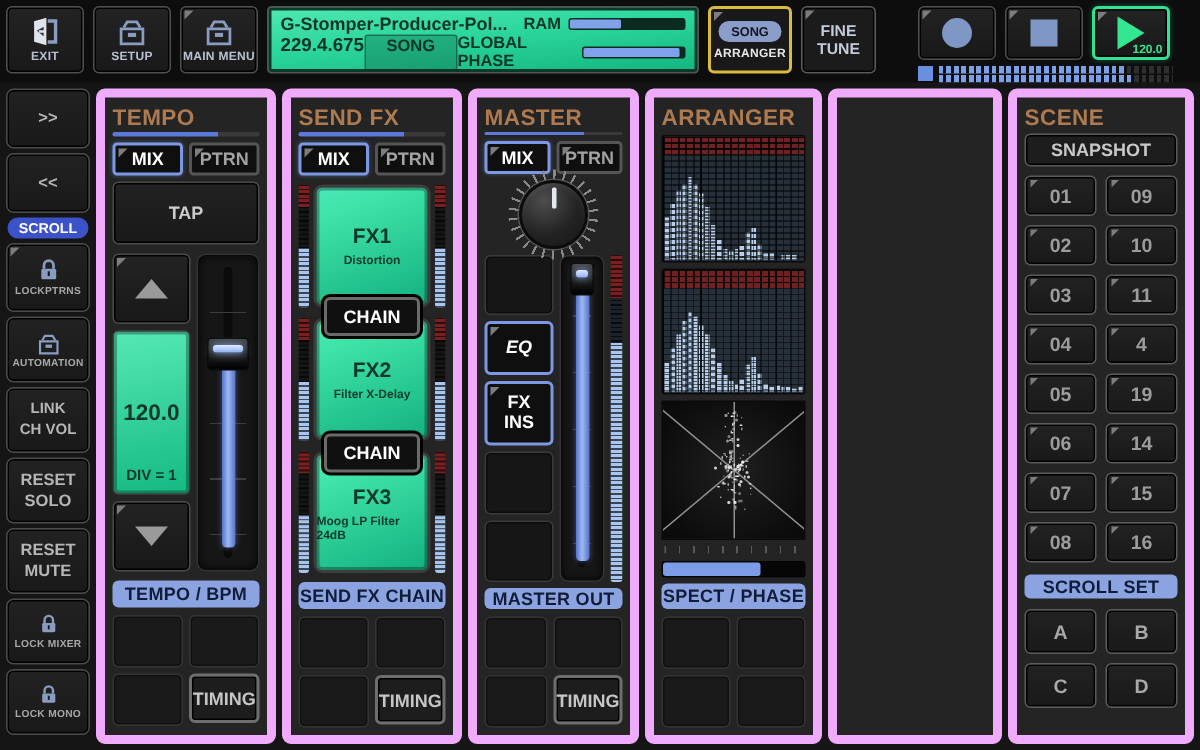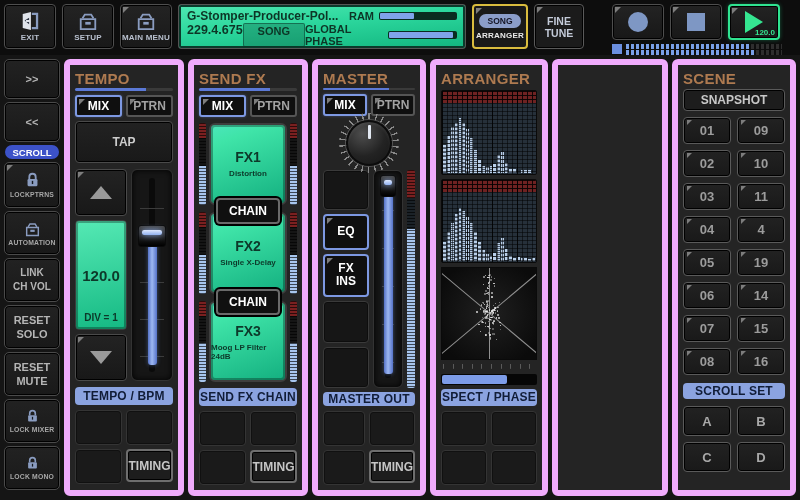--- a/index.html
+++ b/index.html
@@ -127,21 +127,21 @@
   .knob{position:absolute;left:7px;top:7px;width:46px;height:46px;border-radius:50%;
         background:radial-gradient(circle at 35% 28%,#4e4e4e,#232323 55%,#161616);
         border:2px solid #0c0c0c;box-shadow:0 0 0 1px #555, inset 0 2px 3px rgba(255,255,255,.08);box-sizing:border-box;}
   .knob-ptr{position:absolute;left:50%;top:3px;width:3px;height:14px;margin-left:-1.5px;background:#e3e9f2;border-radius:1px;}
   .master-mid{display:flex;gap:4px;height:218px;margin-top:0;}
   .master-left{width:46px;display:flex;flex-direction:column;gap:4px;}
   .m-empty{height:40px;background:#161616;border:1px solid #3a3a3a;border-radius:4px;box-shadow:inset 0 0 0 1px #0d0d0d;}
   .m-blue{background:#0f0f0f;border:2px solid #7d98e2;border-radius:4px;color:#fff;font-size:12px;
           font-weight:bold;display:flex;flex-direction:column;align-items:center;justify-content:center;
           line-height:13px;box-sizing:border-box;}
-  .eq{height:38px;} .fxins{height:46px;}
+  .eq{height:38px;font-style:italic;} .fxins{height:46px;}
   .m-meter{width:8px;border-radius:2px;background-image:
      repeating-linear-gradient(180deg,rgba(0,0,0,.65) 0 1px,transparent 1px 3px),
      linear-gradient(180deg,#7a2020 0 13%,#1b2228 13% 27%,#a8c6ee 27% 100%);}
   
   .spectrum{height:86px;background:#26303a;border:1px solid #0a0a0a;border-radius:2px;position:relative;overflow:hidden;}
   .spec-red{position:absolute;top:0;left:0;right:0;height:12px;background-color:#6e2222;
      background-image:repeating-linear-gradient(90deg,#230b0b 0 1px,transparent 1px 5px),
                       repeating-linear-gradient(180deg,#230b0b 0 1px,transparent 1px 4px);}
   .spec-bars{position:absolute;left:1px;right:1px;top:12px;bottom:1px;display:flex;align-items:flex-end;gap:1px;}
   .spec-bar{flex:1;background:#b9cfe9;background-image:repeating-linear-gradient(180deg,transparent 0 3px,rgba(20,30,45,.7) 3px 4px);}
@@ -378,21 +378,21 @@
         <div class="meter"></div>
         <div class="meter"></div>
       </div>
       <div class="fx-stack">
         <div class="fx-slot">
           <span class="fx-name">FX1</span>
           <span class="fx-eff">Distortion</span>
         </div>
         <div class="fx-slot">
           <span class="fx-name">FX2</span>
-          <span class="fx-eff">Single X-Delay</span>
+          <span class="fx-eff">Filter X-Delay</span>
         </div>
         <div class="fx-slot">
           <span class="fx-name">FX3</span>
           <span class="fx-eff">Moog LP Filter 24dB</span>
         </div>
         <div class="chain-btn chain1">CHAIN</div>
         <div class="chain-btn chain2">CHAIN</div>
       </div>
       <div class="meter-col">
         <div class="meter"></div>

